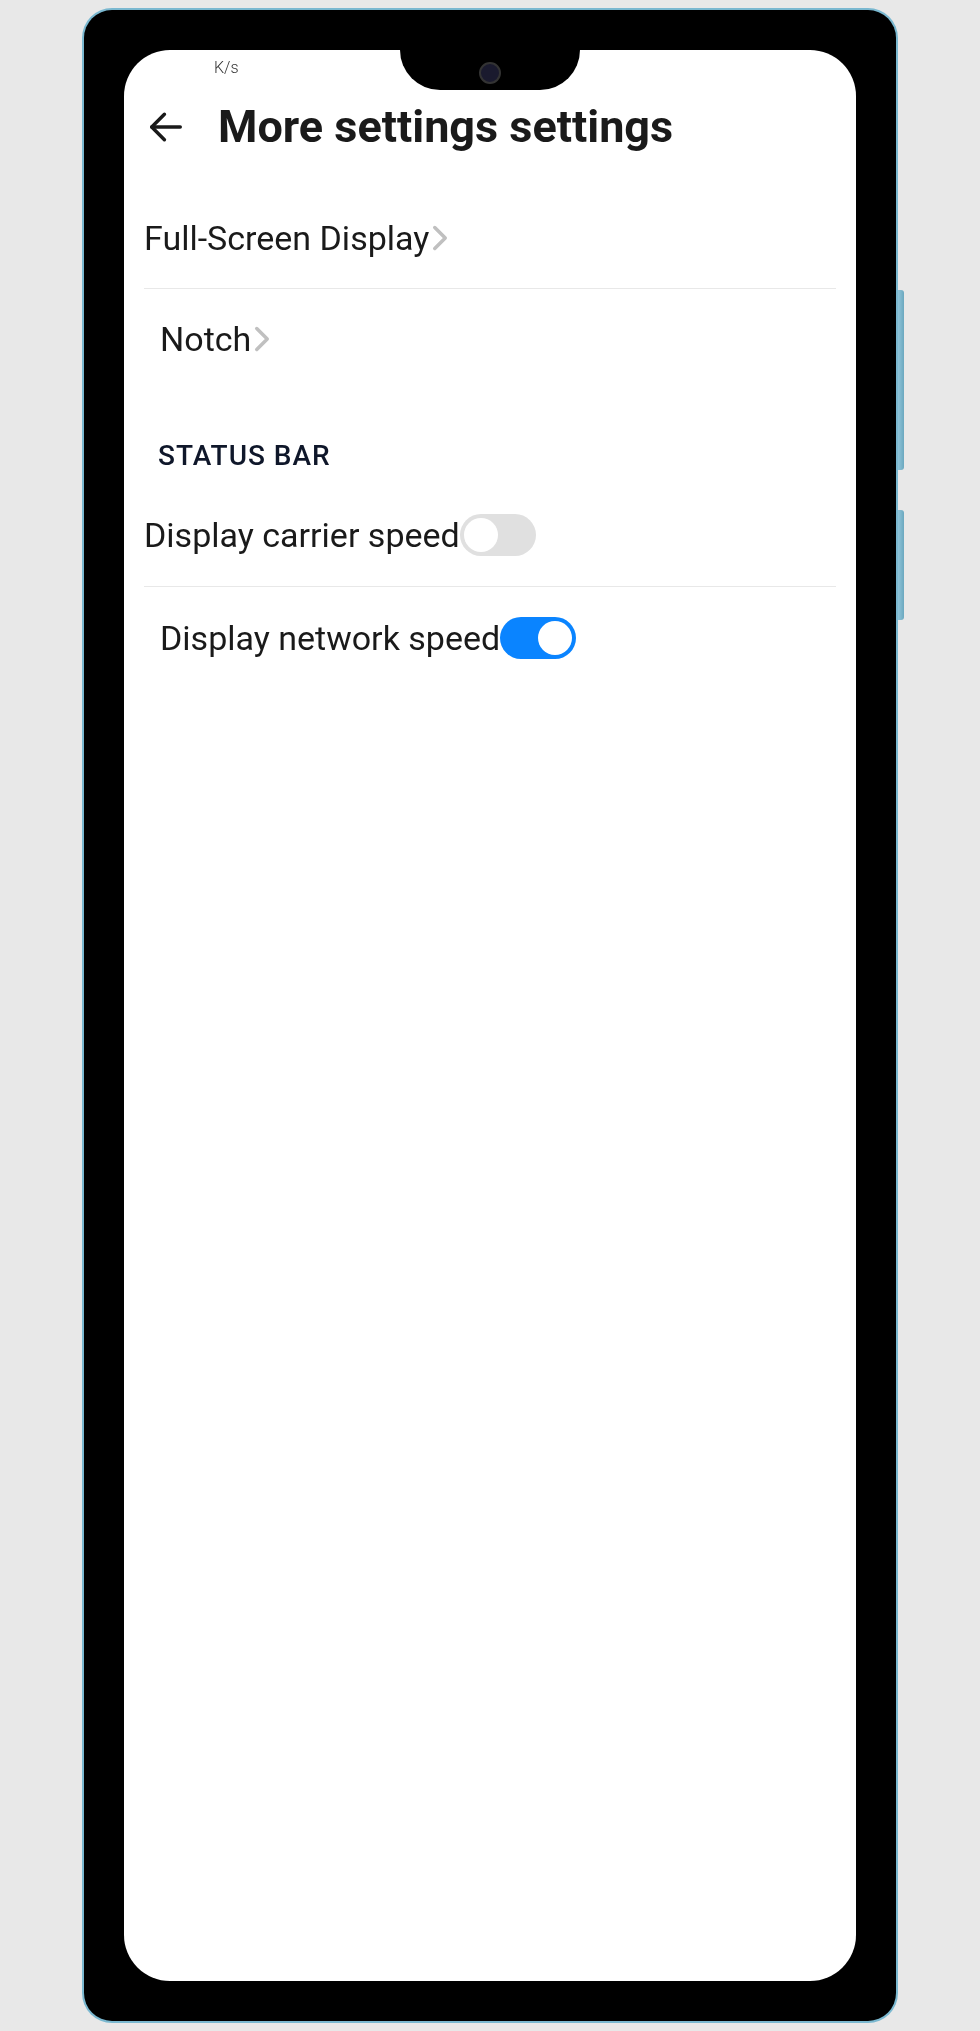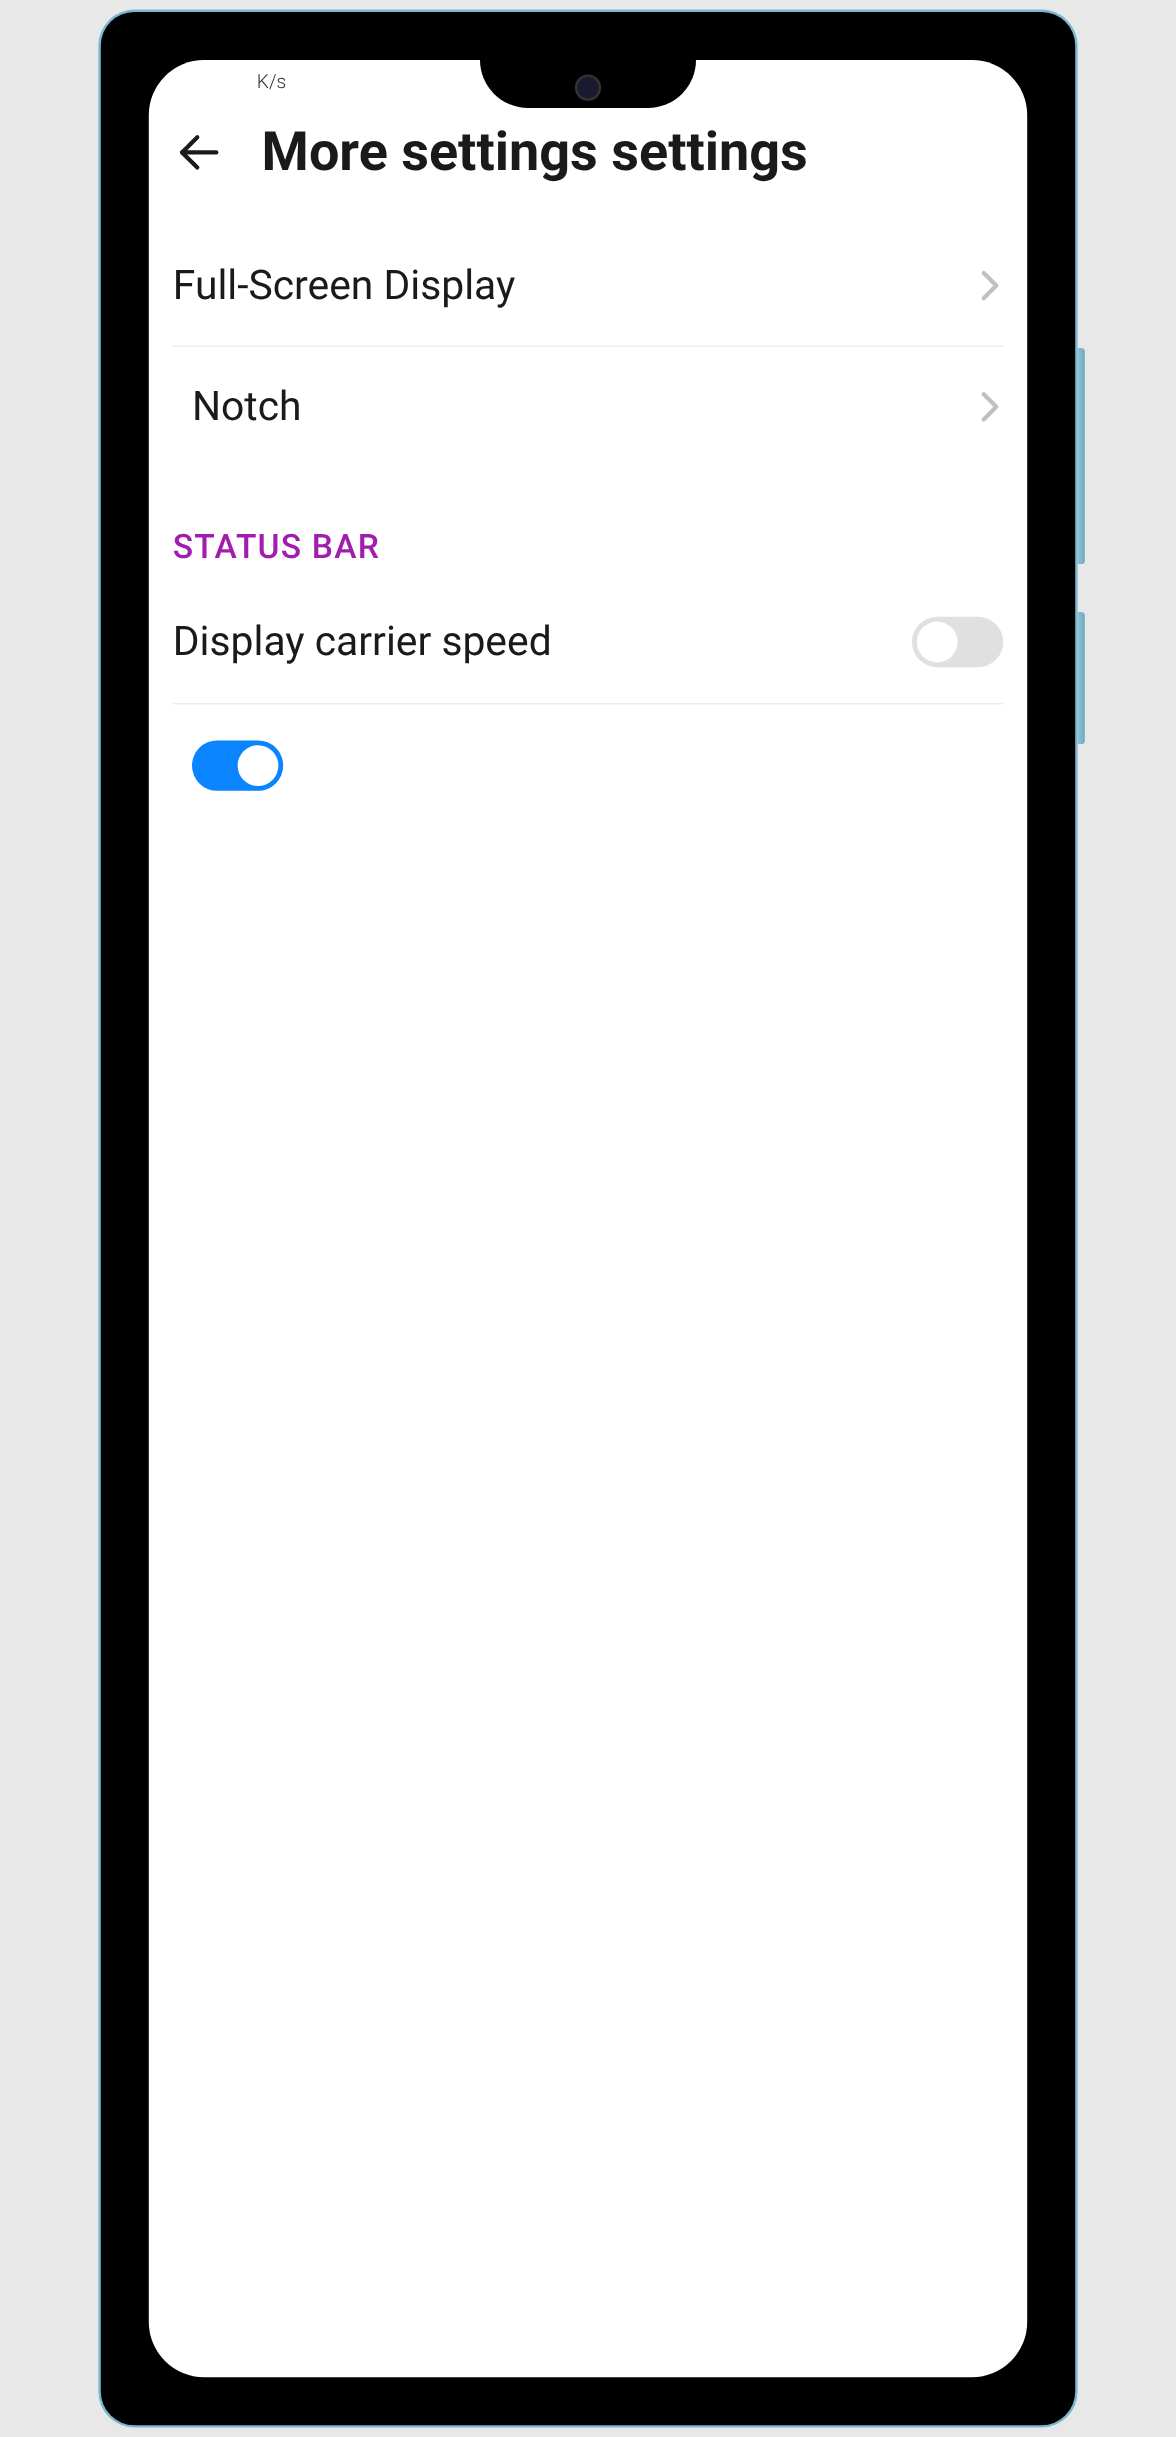--- a/index.html
+++ b/index.html
@@ -112,21 +112,20 @@
       font-size: 45px;
       font-weight: 700;
       color: #1a1a1a;
     }
     .settings-list {
       padding: 0 20px;
     }
     .list-item {
       display: flex;
       align-items: center;
-      justify-content: space-between;
       padding: 30px 0;
       border-bottom: 1px solid #e8e8e8;
       cursor: pointer;
     }
     .list-item.no-border {
       border-bottom: none;
       margin-left: 16px;
     }
     .item-label {
       font-size: 34px;
@@ -139,24 +138,25 @@
       display: flex;
       align-items: center;
       justify-content: center;
     }
     .chevron svg {
       width: 18px;
       height: 28px;
     }
     .section-header {
       font-size: 28px;
-      color: #a21caf;
+      color: #0f172a;
       font-weight: 500;
       letter-spacing: 1px;
       padding: 50px 0 12px 0;
+      margin-left: 14px;
     }
     .toggle {
       width: 76px;
       height: 42px;
       border-radius: 21px;
       position: relative;
       cursor: pointer;
     }
     .toggle.off {
       background: #e0e0e0;
@@ -226,20 +226,21 @@
         <div class="section-header">STATUS BAR</div>
 
         <div class="list-item">
           <span class="item-label">Display carrier speed</span>
           <div class="toggle off">
             <div class="toggle-knob"></div>
           </div>
         </div>
 
         <div class="list-item no-border">
+          <span class="item-label">Display network speed</span>
           <div class="toggle on">
             <div class="toggle-knob"></div>
           </div>
         </div>
 
       </div>
     </div>
   </div>
 </div>
 

